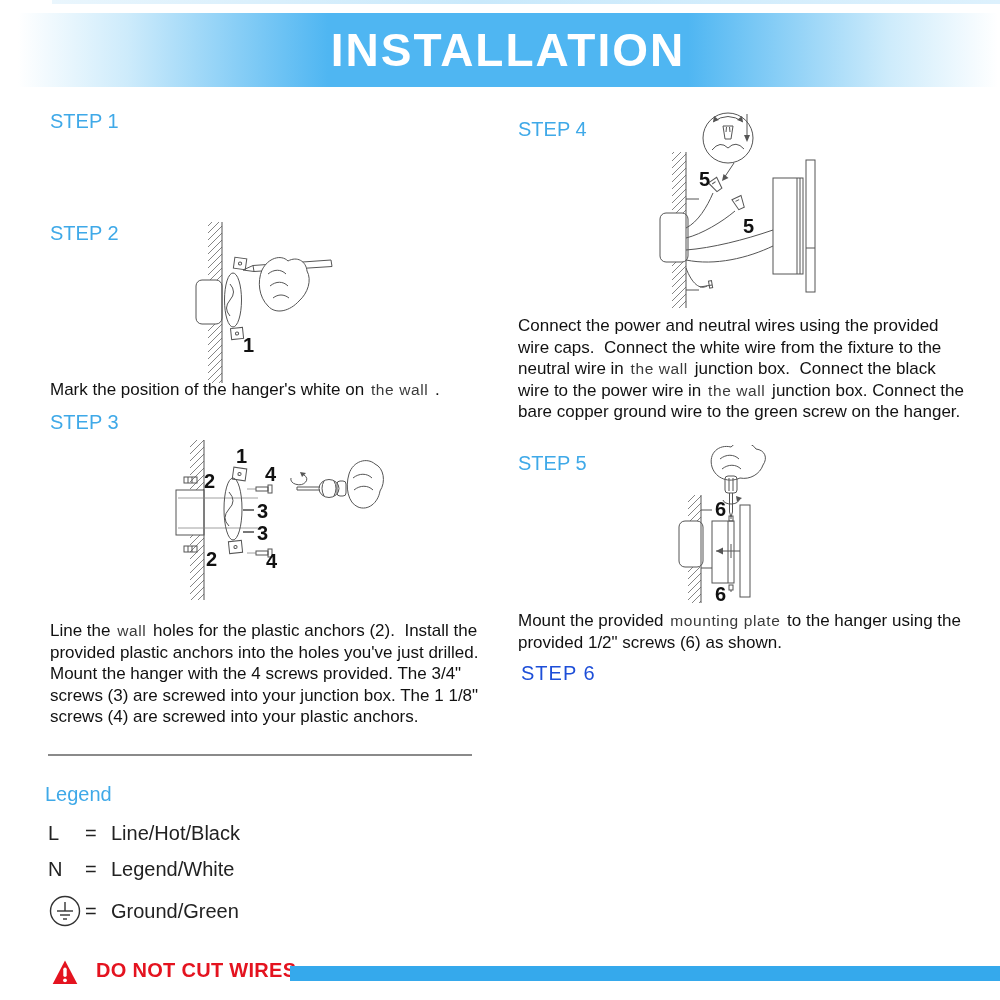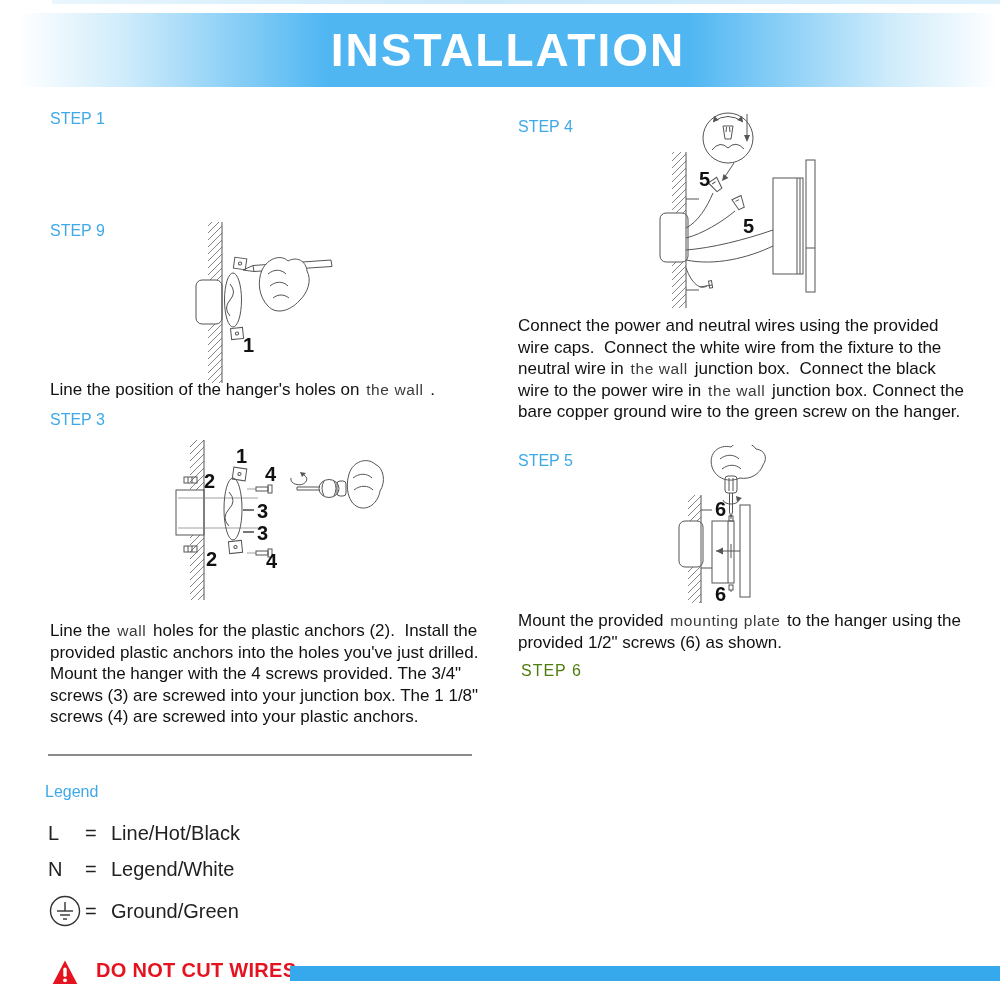--- a/index.html
+++ b/index.html
@@ -4,22 +4,22 @@
 <style>
   html,body{margin:0;padding:0;background:#fff;}
   .page{position:relative;width:1000px;height:1000px;background:#fff;overflow:hidden;
         font-family:"Liberation Sans",sans-serif;color:#111;}
   .top-strip{position:absolute;left:52px;top:0;width:948px;height:4px;
         background:linear-gradient(90deg,#eaf6fd,#c9e9fb 45%,#ddf1fd);}
   .band{position:absolute;left:8px;top:13px;width:1000px;height:74px;display:flex;
         align-items:center;justify-content:center;
         background:linear-gradient(90deg,#ffffff 1%,#cdebfb 12%,#4fb6f2 32%,#4fb6f2 68%,#cdebfb 88%,#ffffff 99%);}
   .band h1{margin:0;color:#fff;font-size:46px;font-weight:bold;letter-spacing:2px;}
-  .step-h{position:absolute;font-size:16px;font-weight:400;color:#3fa9e8;}
-  .step-h.black{color:#4d7c0f;letter-spacing:1px;}
+  .step-h{position:absolute;font-size:20px;font-weight:400;color:#3fa9e8;}
+  .step-h.black{color:#1d4ed8;letter-spacing:1px;}
   .body{position:absolute;font-size:17px;line-height:21.5px;white-space:pre-wrap;color:#111;margin:0;}
   .var{font-size:15.5px;color:#3a3a3a;letter-spacing:0.6px;margin:0 2px;}
   #h-step1{left:50px;top:110px}
   #t-step1{left:50px;top:146px;width:450px}
   #h-step2{left:50px;top:222px}
   #fig2{position:absolute;left:190px;top:218px}
   #t-step2{left:50px;top:379px;width:445px}
   #h-step3{left:50px;top:411px}
   #fig3{position:absolute;left:170px;top:435px}
   #t-step3{left:50px;top:620px;width:442px}
@@ -51,21 +51,21 @@
 <div class="page">
 
   <div class="top-strip"></div>
 
   <div class="band">
     <h1>INSTALLATION</h1>
   </div>
 
   <div class="step-h" id="h-step1">STEP 1</div>
 
-  <div class="step-h" id="h-step2">STEP 9</div>
+  <div class="step-h" id="h-step2">STEP 2</div>
 
   <svg id="fig2" width="200" height="168" viewBox="190 218 200 168">
     <defs>
         <pattern id="h2" width="7" height="7" patternUnits="userSpaceOnUse">
           <path d="M0,7 L7,0" stroke="#666" stroke-width="0.8"></path>
         </pattern>
       </defs>
     <g stroke="#555" fill="none" stroke-width="1">
       <rect x="208" y="222" width="14" height="58" fill="url(#h2)" stroke="none"></rect>
       <rect x="208" y="324" width="14" height="59" fill="url(#h2)" stroke="none"></rect>
@@ -86,21 +86,21 @@
       <line x1="254" y1="271.5" x2="332" y2="266.5"></line>
       <line x1="331" y1="260" x2="332" y2="266.5"></line>
       <path d="M262,270 C268,258 281,254 288,261 C297,256 306,261 307,271 C312,280 308,293 299,301 C290,311 276,315 268,306 C259,297 257,282 262,270 Z" fill="#fff"></path>
       <path d="M268,274 C274,269 281,269 286,274"></path>
       <path d="M270,286 C276,281 283,281 288,286"></path>
       <path d="M273,298 C278,294 284,294 289,298"></path>
     </g>
     <text x="243" y="352" font-size="20" font-weight="bold" fill="#111">1</text>
   </svg>
 
-  <p class="body" id="t-step2"><span>Line the position of the hanger's holes on </span><span class="var">the wall</span><span> .</span></p>
+  <p class="body" id="t-step2"><span>Mark the position of the hanger's white on </span><span class="var">the wall</span><span> .</span></p>
 
   <div class="step-h" id="h-step3">STEP 3</div>
 
   <svg id="fig3" width="215" height="170" viewBox="170 435 215 170">
     <defs>
         <pattern id="h3" width="7" height="7" patternUnits="userSpaceOnUse">
           <path d="M0,7 L7,0" stroke="#666" stroke-width="0.8"></path>
         </pattern>
       </defs>
     <g stroke="#555" fill="none" stroke-width="1">

